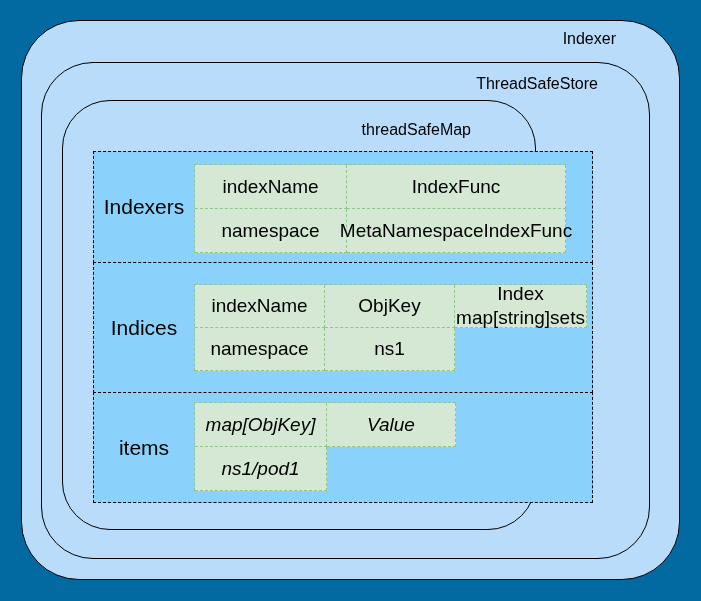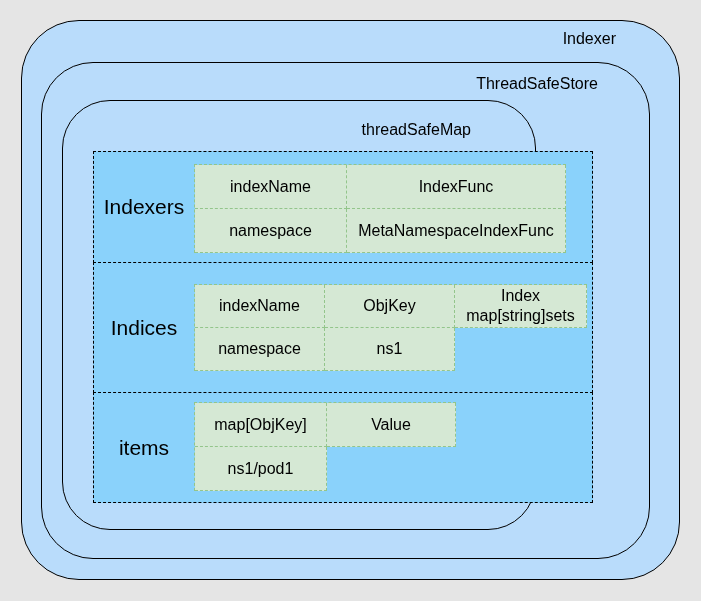--- a/index.html
+++ b/index.html
@@ -13,21 +13,21 @@
   * { margin: 0; padding: 0; box-sizing: border-box; }
   html, body { background: #ffffff; }
   body {
     font-family: "Liberation Sans", "DejaVu Sans", sans-serif;
     color: var(--text);
   }
   .canvas {
     position: relative;
     width: 701px;
     height: 601px;
-    background: #e5e5e5;
+    background: #0369a1;
     overflow: hidden;
   }
   .box {
     position: absolute;
     background: var(--ring-fill);
     border: 1px solid var(--outline);
   }
   .box1 { left: 21px; top: 20px;  width: 659px; height: 560px; border-radius: 58px; }
   .box2 { left: 19px; top: 41px;  width: 609px; height: 497px; border-radius: 52px; }
   .box3 { left: 20px; top: 37px;  width: 474px; height: 430px; border-radius: 48px; }
@@ -78,21 +78,21 @@
   .t2 { left: 100px; top: 21px; grid-auto-rows: 43px; }
   .t3 { left: 100px; top: 9px;  grid-auto-rows: 44px; }
   .cell {
     background: var(--cell-fill);
     border-right: 1px dashed var(--cell-border);
     border-bottom: 1px dashed var(--cell-border);
     display: flex;
     align-items: center;
     justify-content: center;
     text-align: center;
-    font-size: 16px;
+    font-size: 19px;
     line-height: 1.25;
     white-space: pre-line;
     color: var(--text);
     padding: 2px 16px;
   }
 </style>
 </head>
 <body>
 
 <div class="canvas">
@@ -125,21 +125,21 @@
               <div class="cell">ObjKey</div>
               <div class="cell">Index
 map[string]sets</div>
               <div class="cell">namespace</div>
               <div class="cell">ns1</div>
             </div>
           </div>
 
           <div class="section section-items">
             <div class="section-label">items</div>
-            <div class="table t3" style="grid-template-columns:132px 129px;">
+            <div class="table t3" style="grid-template-columns:132px 129px;font-style:italic;">
               <div class="cell">map[ObjKey]</div>
               <div class="cell">Value</div>
               <div class="cell">ns1/pod1</div>
             </div>
           </div>
 
         </div>
       </div>
     </div>
   </div>

